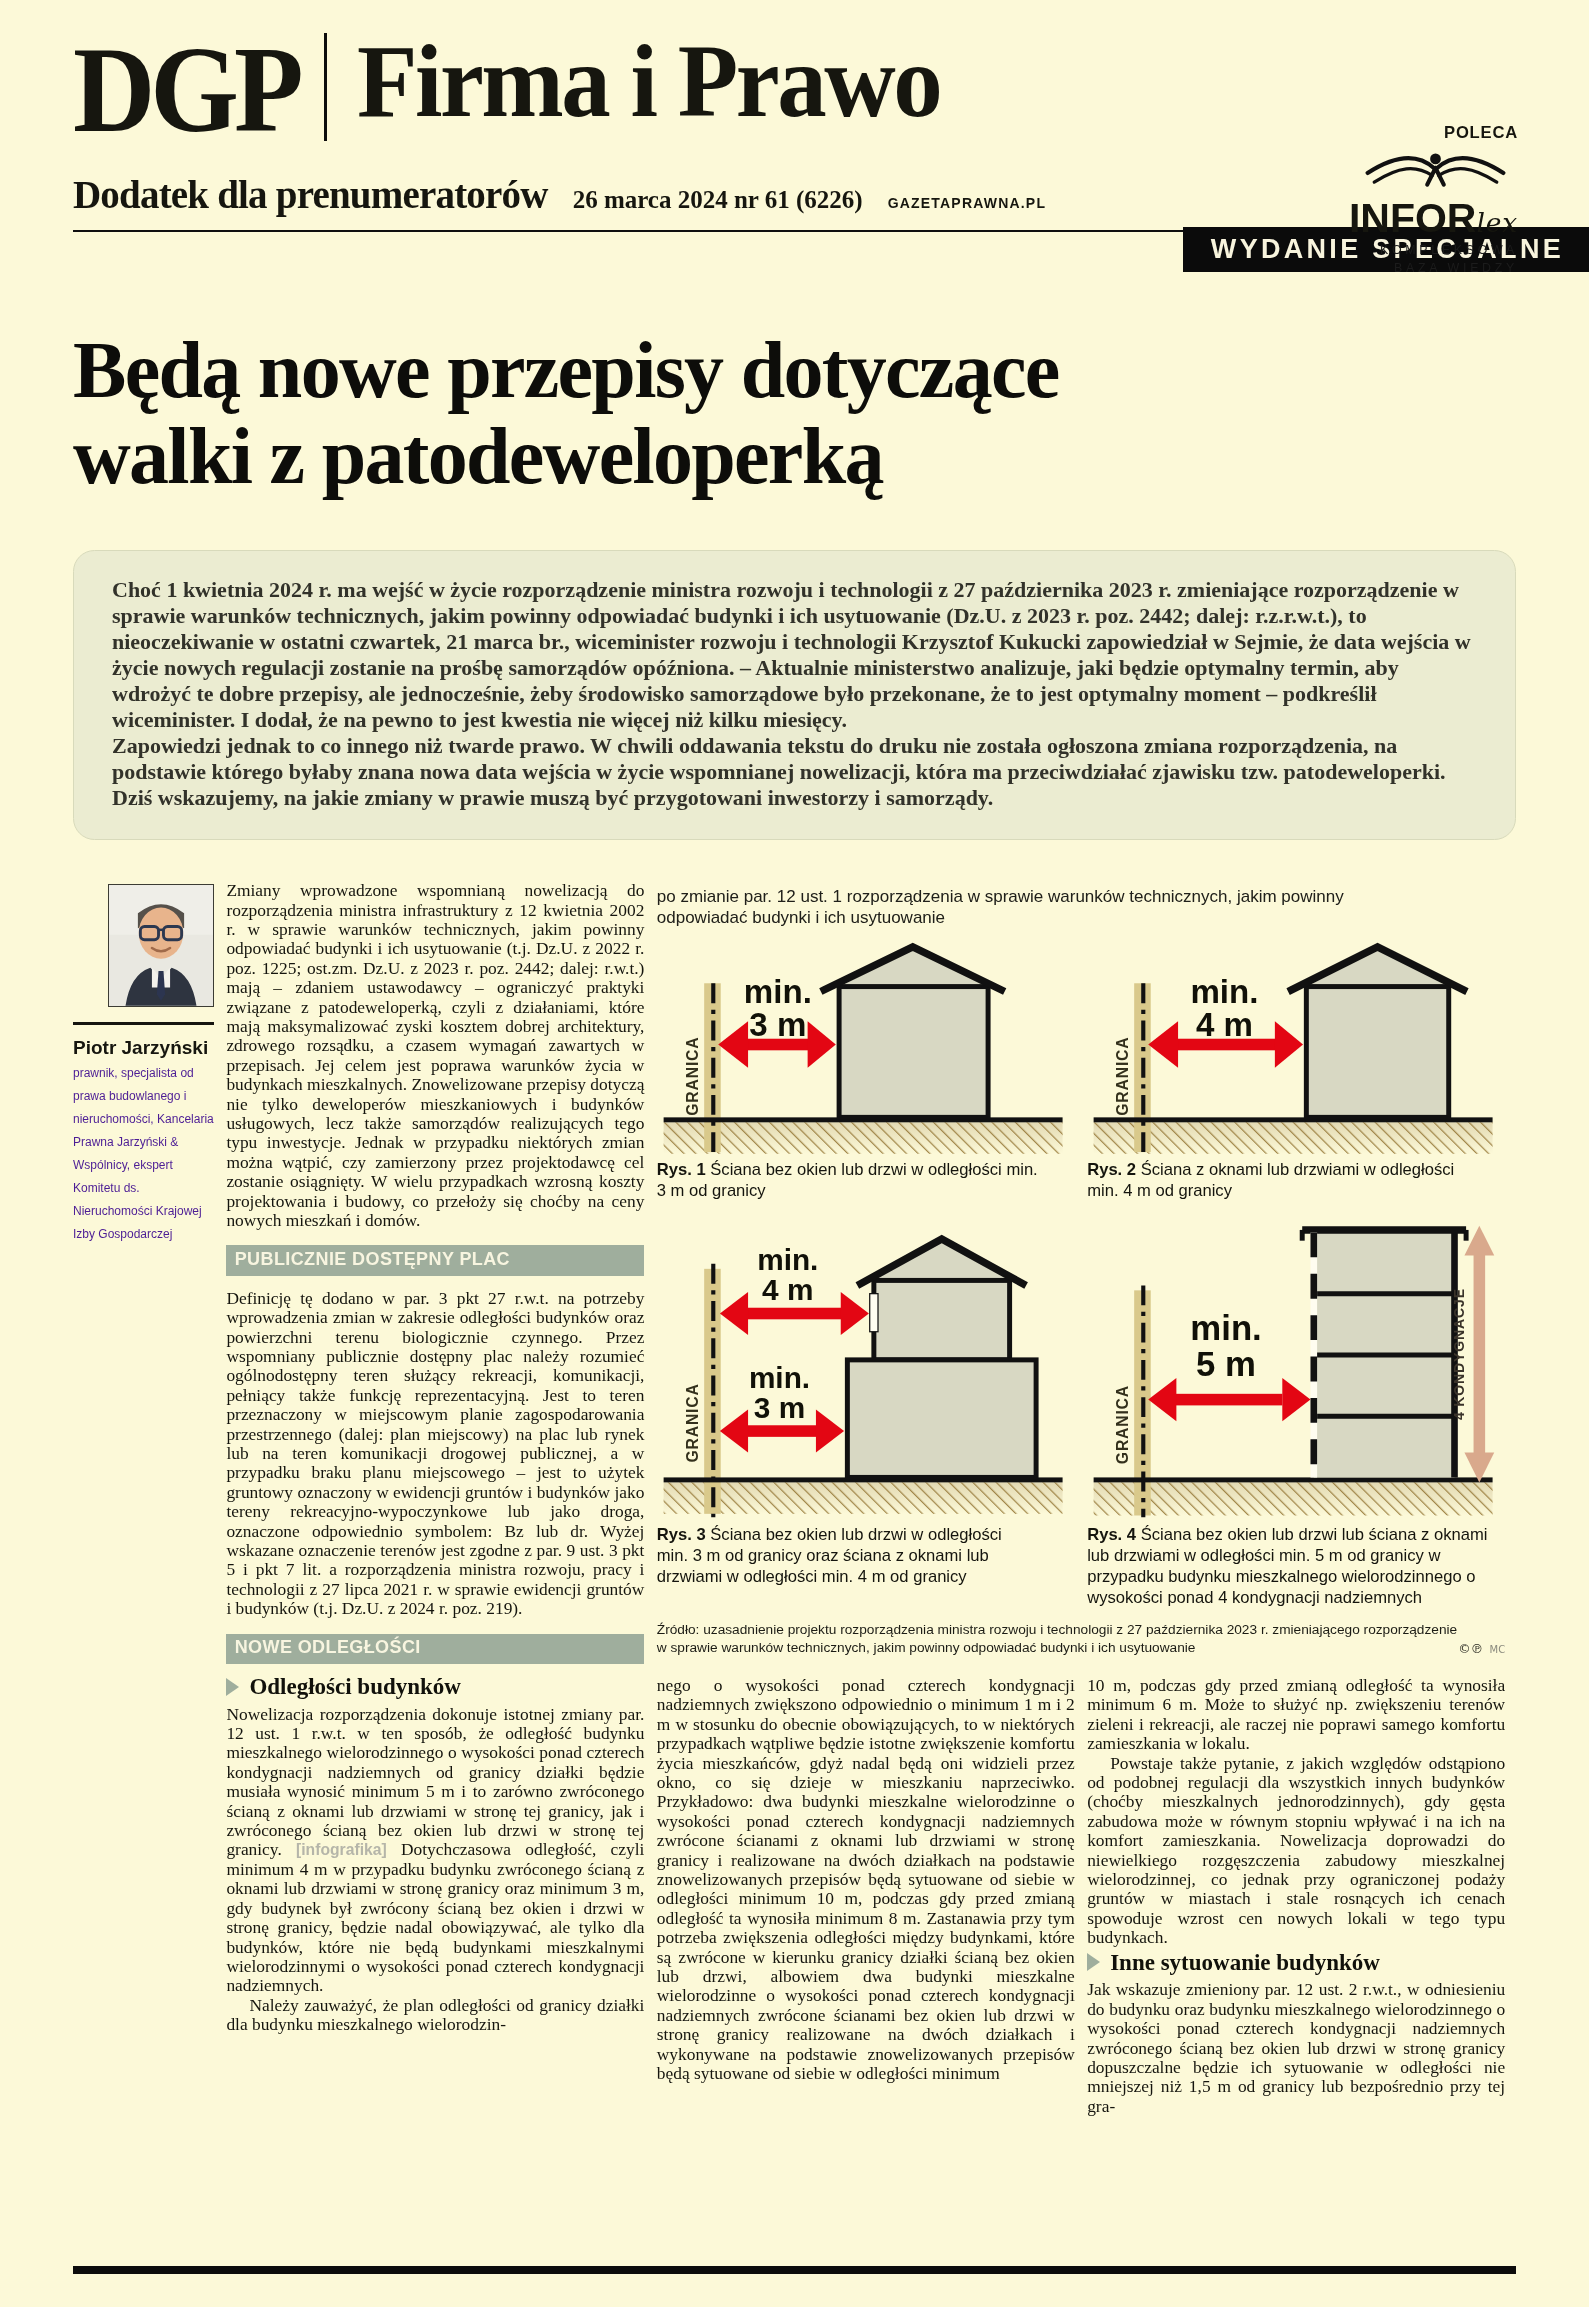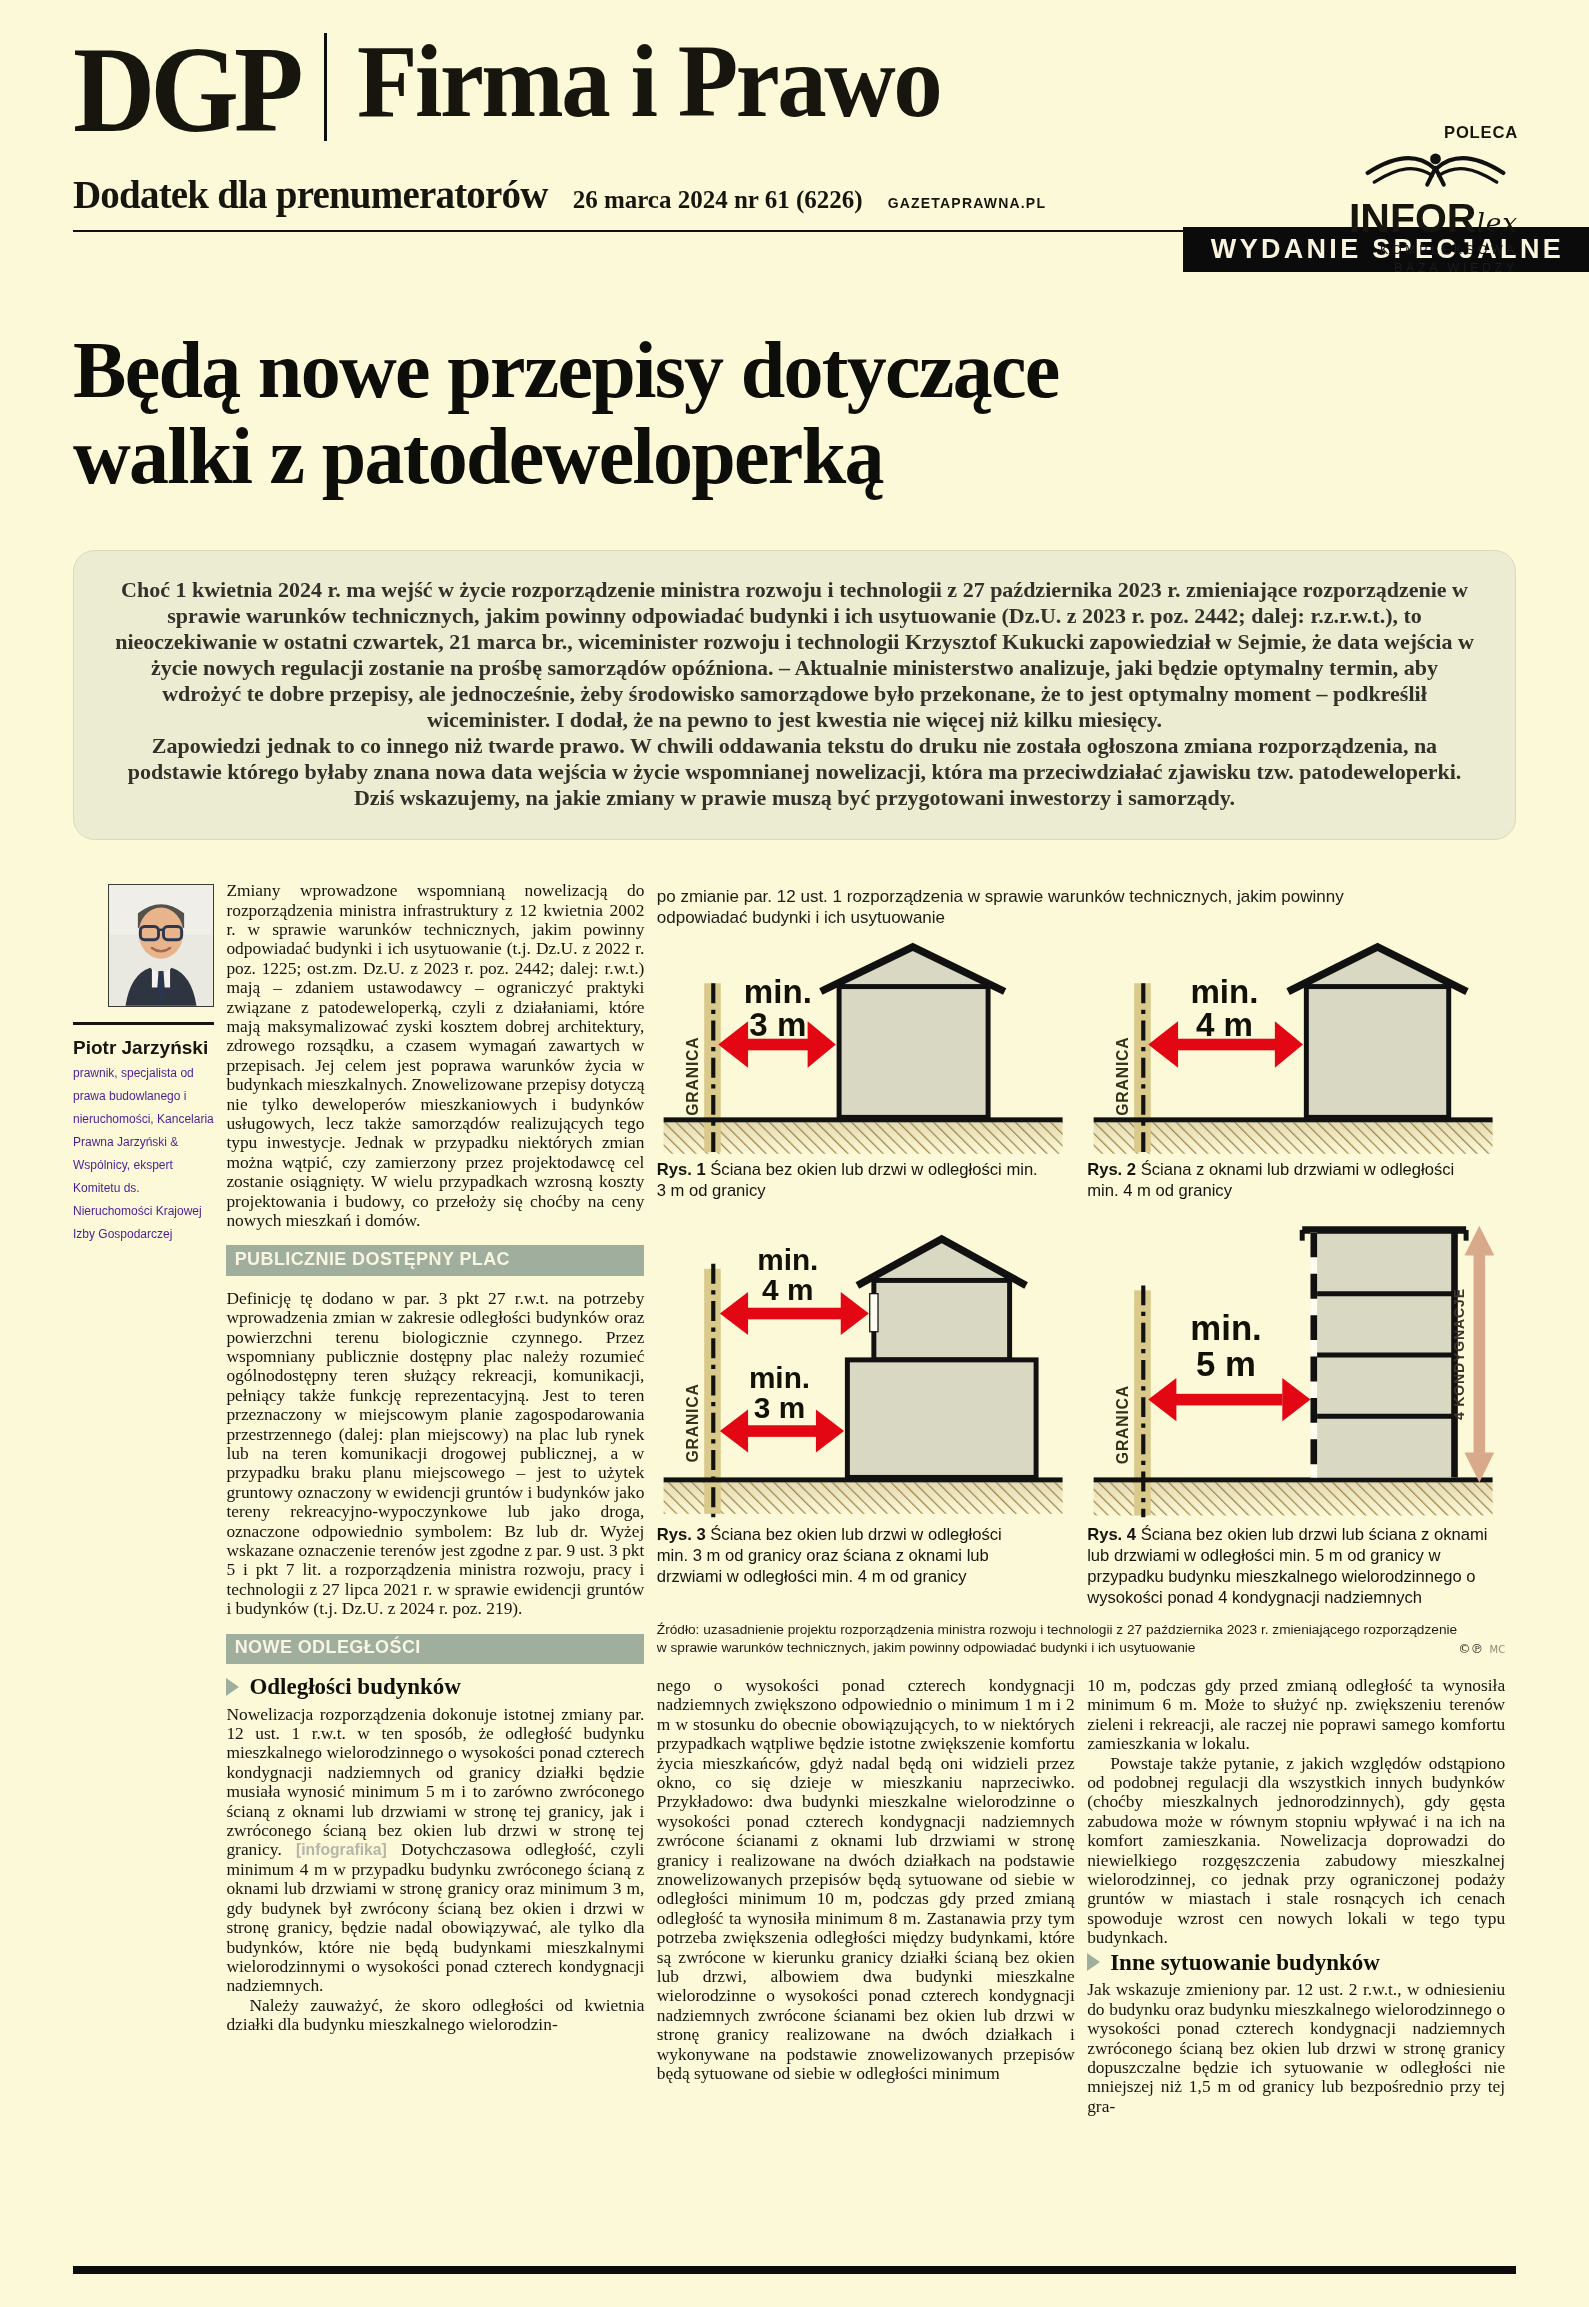--- a/index.html
+++ b/index.html
@@ -24,21 +24,21 @@
   .infor-block{position:absolute;top:123px;right:71px;width:248px;text-align:right;}
   .poleca{font-family:"Liberation Sans",sans-serif;font-weight:700;font-size:16.6px;letter-spacing:0.8px;}
   .infor-logo{display:block;margin:5px 8.3px 0 auto;}
   .infor-word{font-family:"Liberation Sans",sans-serif;font-weight:700;font-size:41px;letter-spacing:0;line-height:1;margin-left:32px;}
   .infor-lex{font-family:"DejaVu Serif",serif;font-style:italic;font-weight:400;font-size:26.5px;letter-spacing:0.8px;}
   .taglines{font-family:"Liberation Sans",sans-serif;font-size:12.4px;letter-spacing:3.7px;line-height:17.4px;color:#1c1c1c;margin-top:3.3px;}
   
   .headline{margin-top:51px;font-weight:700;font-size:80px;line-height:1.08;letter-spacing:-1.7px;color:#0d0d0a;}
   
   .lead{margin-top:50px;background:#ebecd1;border:0.8px solid #d8dabb;border-radius:21.5px;
-        padding:26.5px 38px 28px;font-weight:700;font-size:22px;line-height:26px;color:#32322a;text-align:center;}
+        padding:26.5px 38px 28px;font-weight:700;font-size:22px;line-height:26px;color:#32322a;text-align:left;}
   .lead p{margin:0;}
   
   .body-grid{margin-top:41px;display:grid;grid-template-columns:141px 418px 418px 418px;
              column-gap:12.4px;row-gap:20px;}
   .bio{grid-column:1;grid-row:1/3;font-family:"Liberation Sans",sans-serif;text-align:left;padding-top:3.3px;}
   .photo{display:block;width:104px;height:121px;margin-left:auto;border:1.7px solid #3c3c34;background:#e9e8e1;}
   .bio-rule{height:2.5px;background:#15150f;margin:15px 0 10px;}
   .bio-name{font-weight:700;font-size:19px;line-height:25px;}
   .bio-text{font-size:12px;line-height:23px;margin-top:1.7px;color:#4c1d95;}
   .textcol{font-size:17.4px;line-height:19.4px;text-align:justify;color:#15150e;}
@@ -146,21 +146,21 @@
     <div class="textcol col1">
       <p>Zmiany wprowadzone wspomnianą nowelizacją do rozporządzenia ministra infrastruktury z 12 kwietnia 2002 r. w sprawie warunków technicznych, jakim powinny odpowiadać budynki i ich usytuowanie (t.j. Dz.U. z 2022 r. poz. 1225; ost.zm. Dz.U. z 2023 r. poz. 2442; dalej: r.w.t.) mają – zdaniem ustawodawcy – ograniczyć praktyki związane z patodeweloperką, czyli z działaniami, które mają maksymalizować zyski kosztem dobrej architektury, zdrowego rozsądku, a czasem wymagań zawartych w przepisach. Jej celem jest poprawa warunków życia w budynkach mieszkalnych. Znowelizowane przepisy dotyczą nie tylko deweloperów mieszkaniowych i budynków usługowych, lecz także samorządów realizujących tego typu inwestycje. Jednak w przypadku niektórych zmian można wątpić, czy zamierzony przez projektodawcę cel zostanie osiągnięty. W wielu przypadkach wzrosną koszty projektowania i budowy, co przełoży się choćby na ceny nowych mieszkań i domów.</p>
       <div class="section-bar">PUBLICZNIE DOSTĘPNY PLAC</div>
       <p>Definicję tę dodano w par. 3 pkt 27 r.w.t. na potrzeby wprowadzenia zmian w zakresie odległości budynków oraz powierzchni terenu biologicznie czynnego. Przez wspomniany publicznie dostępny plac należy rozumieć ogólnodostępny teren służący rekreacji, komunikacji, pełniący także funkcję reprezentacyjną. Jest to teren przeznaczony w miejscowym planie zagospodarowania przestrzennego (dalej: plan miejscowy) na plac lub rynek lub na teren komunikacji drogowej publicznej, a w przypadku braku planu miejscowego – jest to użytek gruntowy oznaczony w ewidencji gruntów i budynków jako tereny rekreacyjno-wypoczynkowe lub jako droga, oznaczone odpowiednio symbolem: Bz lub dr. Wyżej wskazane oznaczenie terenów jest zgodne z par. 9 ust. 3 pkt 5 i pkt 7 lit. a rozporządzenia ministra rozwoju, pracy i technologii z 27 lipca 2021 r. w sprawie ewidencji gruntów i budynków (t.j. Dz.U. z 2024 r. poz. 219).</p>
       <div class="section-bar">NOWE ODLEGŁOŚCI</div>
       <div class="subhead">
         <span class="tri-icon"></span>
         <span>Odległości budynków</span>
       </div>
       <p><span>Nowelizacja rozporządzenia dokonuje istotnej zmiany par. 12 ust. 1 r.w.t. w ten sposób, że odległość budynku mieszkalnego wielorodzinnego o wysokości ponad czterech kondygnacji nadziemnych od granicy działki będzie musiała wynosić minimum 5 m i to zarówno zwróconego ścianą z oknami lub drzwiami w stronę tej granicy, jak i zwróconego ścianą bez okien lub drzwi w stronę tej granicy.</span> <span class="marker">[infografika]</span> <span>Dotychczasowa odległość, czyli minimum 4 m w przypadku budynku zwróconego ścianą z oknami lub drzwiami w stronę granicy oraz minimum 3 m, gdy budynek był zwrócony ścianą bez okien i drzwi w stronę granicy, będzie nadal obowiązywać, ale tylko dla budynków, które nie będą budynkami mieszkalnymi wielorodzinnymi o wysokości ponad czterech kondygnacji nadziemnych.</span></p>
-      <p class="indent">Należy zauważyć, że skoro odległości od kwietnia działki dla budynku mieszkalnego wielorodzin-</p>
+      <p class="indent">Należy zauważyć, że plan odległości od granicy działki dla budynku mieszkalnego wielorodzin-</p>
     </div>
 
     <div class="infographic">
       <div class="info-sub">po zmianie par. 12 ust. 1 rozporządzenia w sprawie warunków technicznych, jakim powinny odpowiadać budynki i ich usytuowanie</div>
 
       <div class="fig-grid">
 
         <div class="fig">
           <svg width="418" height="214" viewBox="0 0 505 258">
             <defs>

